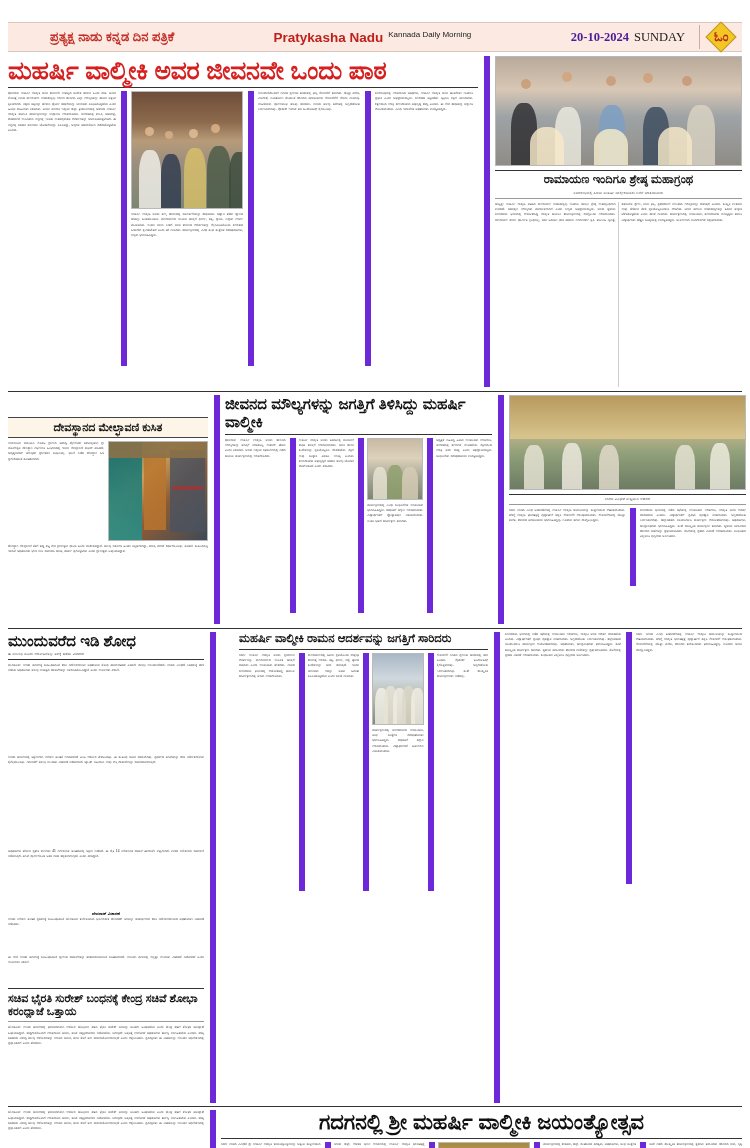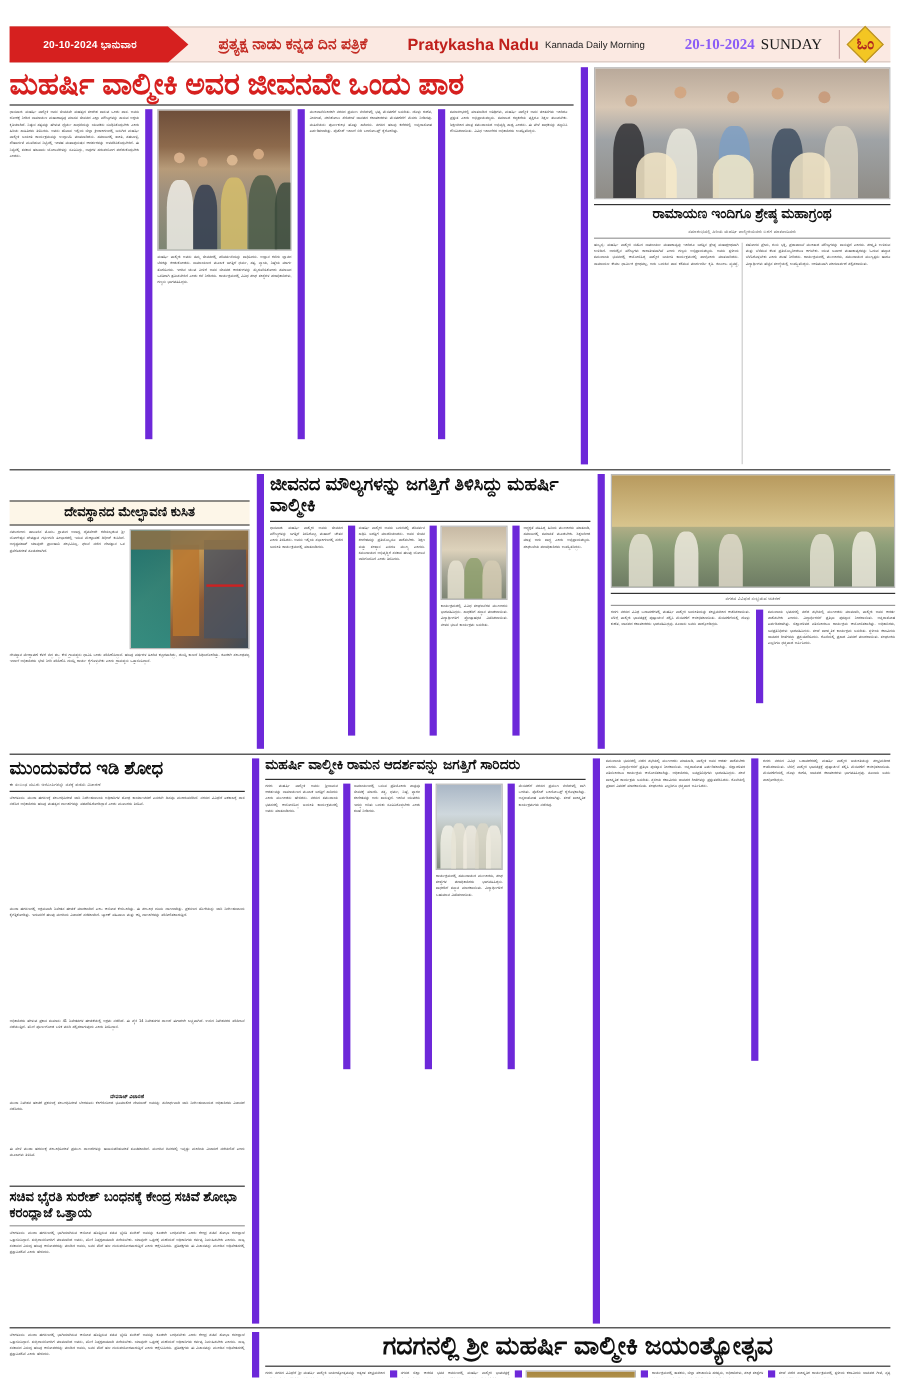--- a/index.html
+++ b/index.html
@@ -47,28 +47,28 @@
     border-left: 17px solid #d6201f;
   }
   .mh-kan-title {
     flex: 0 0 auto;
     margin-left: 42px;
     font-size: 13px;
     font-weight: bold;
     color: #c32c24;
     white-space: nowrap;
   }
-  .mh-mid { flex: 1 1 auto; display: flex; align-items: center; justify-content: center; gap: 5px; }
+  .mh-mid { flex: 1 1 auto; display: flex; align-items: flex-start; justify-content: center; gap: 5px; }
   .mh-brand { font-size: 13.5px; font-weight: bold; color: #c0201c; white-space: nowrap; }
   .mh-brand-sub { font-size: 8px; color: #222; white-space: nowrap; }
   .mh-right {
     display: flex; align-items: baseline; gap: 5px;
     margin-right: 14px; white-space: nowrap;
   }
-  .mh-date2 { font-size: 12.5px; font-weight: bold; color: #8b5cf6; font-family: "Liberation Serif", serif; }
+  .mh-date2 { font-size: 12.5px; font-weight: bold; color: #4c1d95; font-family: "Liberation Serif", serif; }
   .mh-day { font-size: 12.5px; color: #1a1a1a; font-family: "Liberation Serif", serif; }
   .mh-logo {
     width: 22px; height: 22px;
     background: #f3c623;
     border: 1px solid #b9912a;
     margin-right: 10px;
     display: flex; align-items: center; justify-content: center;
     font-size: 13px; color: #b3281f; font-weight: bold;
     transform: rotate(45deg);
   }
@@ -143,21 +143,20 @@
   
   .fig { position: absolute; bottom: 0; border-radius: 40% 40% 0 0; opacity: .82; }
   .head { position: absolute; border-radius: 50%; opacity: .85; }
 </style>
 </head>
 <body>
 
 <div class="page">
 
   <div class="masthead">
-    <div class="mh-datetag">20-10-2024 ಭಾನುವಾರ</div>
     <div class="mh-kan-title">ಪ್ರತ್ಯಕ್ಷ ನಾಡು ಕನ್ನಡ ದಿನ ಪತ್ರಿಕೆ</div>
     <div class="mh-mid">
       <span class="mh-brand">Pratykasha Nadu</span>
       <span class="mh-brand-sub">Kannada Daily Morning</span>
     </div>
     <div class="mh-right">
       <span class="mh-date2">20-10-2024</span>
       <span class="mh-day">SUNDAY</span>
     </div>
     <div class="mh-sep"></div>
@@ -301,21 +300,21 @@
         <div class="txt" style="height:60px; margin-top:2px;">ಅಧಿಕಾರಿಗಳು ಹೇಳುವ ಪ್ರಕಾರ ಸುಮಾರು 41 ನಿವೇಶನಗಳ ಹಂಚಿಕೆಯಲ್ಲಿ ಅಕ್ರಮ ನಡೆದಿದೆ. ಈ ಪೈಕಿ 14 ನಿವೇಶನಗಳ ದಾಖಲೆ ಈಗಾಗಲೇ ಲಭ್ಯವಾಗಿದೆ. ಉಳಿದ ನಿವೇಶನಗಳ ಪರಿಶೀಲನೆ ನಡೆಯುತ್ತಿದೆ. ತನಿಖೆ ಪೂರ್ಣಗೊಂಡ ಬಳಿಕ ವರದಿ ಸಲ್ಲಿಸಲಾಗುವುದು ಎಂದು ತಿಳಿಸಿದ್ದಾರೆ.</div>
         <div class="sub-center">ದೇವರಾಜ್ ವಿಚಾರಣೆ</div>
         <div class="txt" style="height:36px;">ಮುಡಾ ನಿವೇಶನ ಹಂಚಿಕೆ ಪ್ರಕರಣಕ್ಕೆ ಸಂಬಂಧಿಸಿದಂತೆ ಬೆಂಗಳೂರು ಕೆಂಗೇರಿಯಿಂದ ಭೂಮಾಲೀಕ ದೇವರಾಜ್ ಅವರನ್ನು ಸುದೀರ್ಘವಾಗಿ ಜಾರಿ ನಿರ್ದೇಶನಾಲಯದ ಅಧಿಕಾರಿಗಳು ವಿಚಾರಣೆ ನಡೆಸಿದರು.</div>
         <div class="txt" style="height:30px; margin-top:2px;">ಈ ವೇಳೆ ಮುಡಾ ಹಗರಣಕ್ಕೆ ಸಂಬಂಧಿಸಿದಂತೆ ಪ್ರಮುಖ ದಾಖಲೆಗಳನ್ನು ಹಾಜರುಪಡಿಸುವಂತೆ ಸೂಚಿಸಲಾಗಿದೆ. ಮುಂದಿನ ದಿನಗಳಲ್ಲಿ ಇನ್ನಷ್ಟು ಮಂದಿಯ ವಿಚಾರಣೆ ನಡೆಯಲಿದೆ ಎಂದು ಮೂಲಗಳು ತಿಳಿಸಿವೆ.</div>
         <div class="rule" style="margin:3px 0;"></div>
         <div class="sec-head" style="font-size:11px;">ಸಚಿವ ಭೈರತಿ ಸುರೇಶ್ ಬಂಧನಕ್ಕೆ ಕೇಂದ್ರ ಸಚಿವೆ ಶೋಭಾ ಕರಂದ್ಲಾಜೆ ಒತ್ತಾಯ</div>
         <div class="rule-thin" style="margin:3px 0;"></div>
         <div class="txt" style="height:78px;">ಬೆಂಗಳೂರು: ಮುಡಾ ಹಗರಣದಲ್ಲಿ ಭಾಗಿಯಾಗಿರುವ ಆರೋಪ ಹೊತ್ತಿರುವ ಸಚಿವ ಭೈರತಿ ಸುರೇಶ್ ಅವರನ್ನು ಕೂಡಲೇ ಬಂಧಿಸಬೇಕು ಎಂದು ಕೇಂದ್ರ ಸಚಿವೆ ಶೋಭಾ ಕರಂದ್ಲಾಜೆ ಒತ್ತಾಯಿಸಿದ್ದಾರೆ. ಸುದ್ದಿಗಾರರೊಂದಿಗೆ ಮಾತನಾಡಿದ ಅವರು, ತನಿಖೆ ನಿಷ್ಪಕ್ಷಪಾತವಾಗಿ ನಡೆಯಬೇಕು. ಯಾವುದೇ ಒತ್ತಡಕ್ಕೆ ಮಣಿಯದೆ ಅಧಿಕಾರಿಗಳು ಕರ್ತವ್ಯ ನಿರ್ವಹಿಸಬೇಕು ಎಂದರು. ರಾಜ್ಯ ಸರಕಾರದ ವಿರುದ್ಧ ಹಲವು ಆರೋಪಗಳನ್ನು ಮಾಡಿದ ಅವರು, ಜನರ ತೆರಿಗೆ ಹಣ ದುರುಪಯೋಗವಾಗುತ್ತಿದೆ ಎಂದು ಆಕ್ಷೇಪಿಸಿದರು. ಪ್ರತಿಪಕ್ಷಗಳು ಈ ವಿಚಾರವನ್ನು ಮುಂದಿನ ಅಧಿವೇಶನದಲ್ಲಿ ಪ್ರಸ್ತಾಪಿಸಲಿವೆ ಎಂದು ಹೇಳಿದರು.</div>
       </div>
 
-      <div class="vrule" style="width:278px; padding-left:5px;">
+      <div class="vrule" style="width:278px; padding-left:23px;">
         <div class="sec-head" style="font-size:11.5px;">ಮಹರ್ಷಿ ವಾಲ್ಮೀಕಿ ರಾಮನ ಆದರ್ಶವನ್ನು ಜಗತ್ತಿಗೆ ಸಾರಿದರು</div>
         <div class="rule" style="margin:3px 0;"></div>
         <div style="display:flex; gap:4px;">
           <div style="width:64px;">
             <div class="txt" style="height:238px;">ಗದಗ: ಮಹರ್ಷಿ ವಾಲ್ಮೀಕಿ ಅವರು ಶ್ರೀರಾಮನ ಆದರ್ಶವನ್ನು ರಾಮಾಯಣದ ಮೂಲಕ ಜಗತ್ತಿಗೆ ಸಾರಿದರು ಎಂದು ಮುಖಂಡರು ಹೇಳಿದರು. ನಗರದ ಸಮುದಾಯ ಭವನದಲ್ಲಿ ಆಯೋಜಿಸಿದ್ದ ಜಯಂತಿ ಕಾರ್ಯಕ್ರಮದಲ್ಲಿ ಅವರು ಮಾತನಾಡಿದರು.</div>
           </div>
           <div class="vrule" style="width:68px; padding-left:3px;">
             <div class="txt" style="height:238px;">ರಾಮಾಯಣದಲ್ಲಿ ಬರುವ ಪ್ರತಿಯೊಂದು ಪಾತ್ರವೂ ಜೀವನಕ್ಕೆ ಮಾದರಿ. ಸತ್ಯ, ಧರ್ಮ, ನಿಷ್ಠೆ, ತ್ಯಾಗದ ಸಂದೇಶವನ್ನು ಅದು ಸಾರುತ್ತದೆ. ಇಂದಿನ ಯುವಕರು ಇದನ್ನು ಅರಿತು ಬದುಕು ರೂಪಿಸಿಕೊಳ್ಳಬೇಕು ಎಂದು ಸಲಹೆ ನೀಡಿದರು.</div>
           </div>
           <div class="vrule" style="width:68px; padding-left:3px;">

